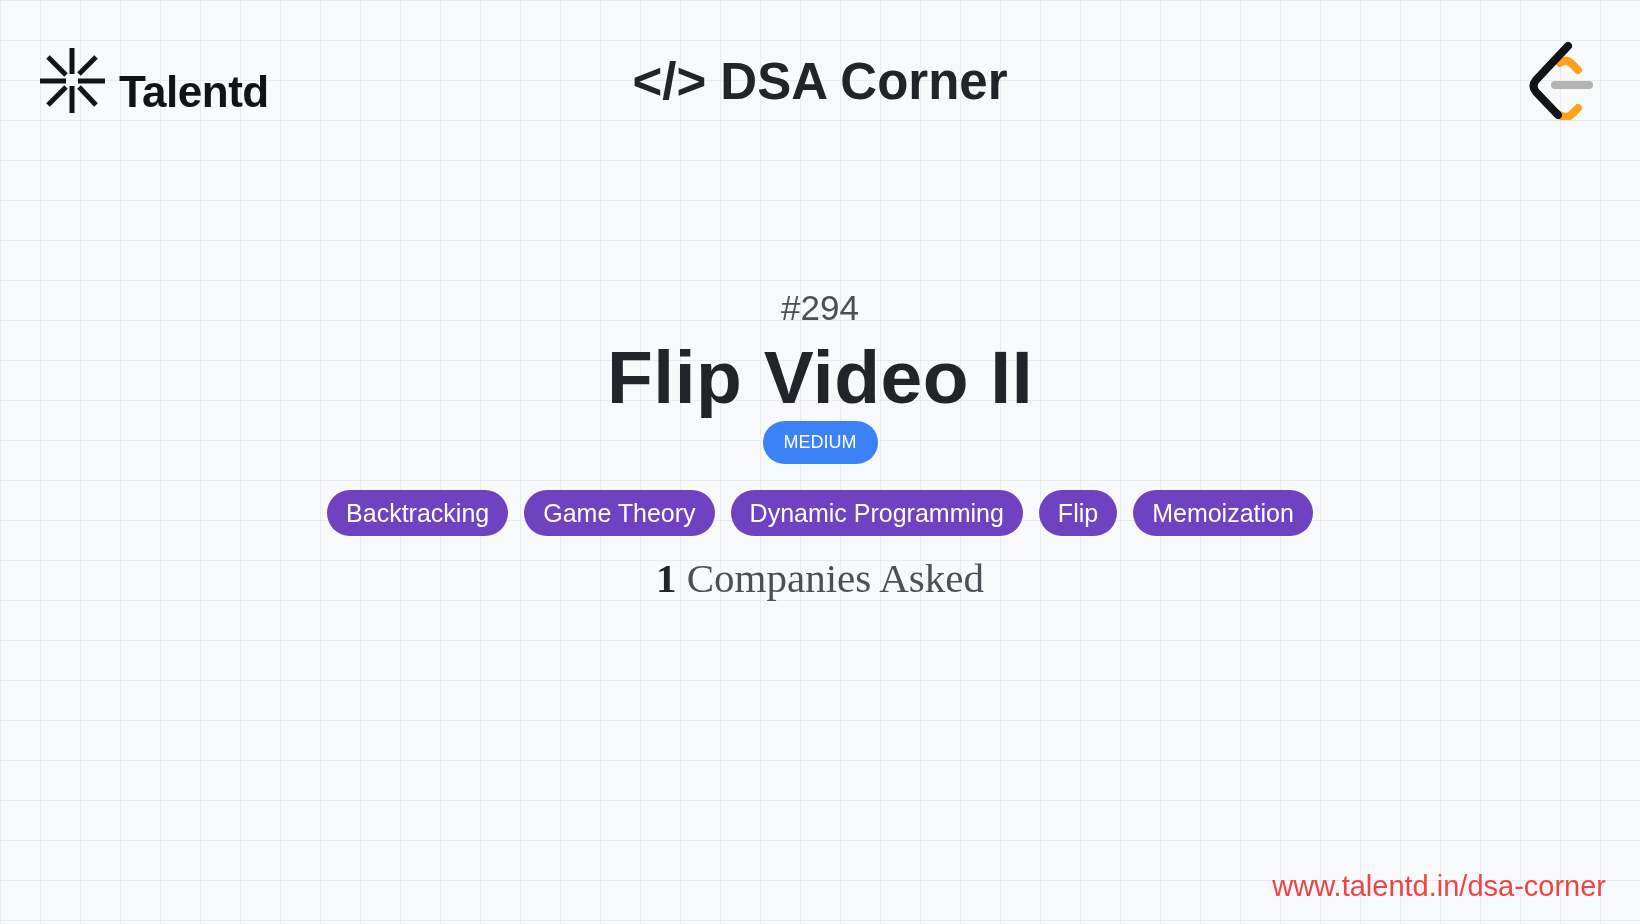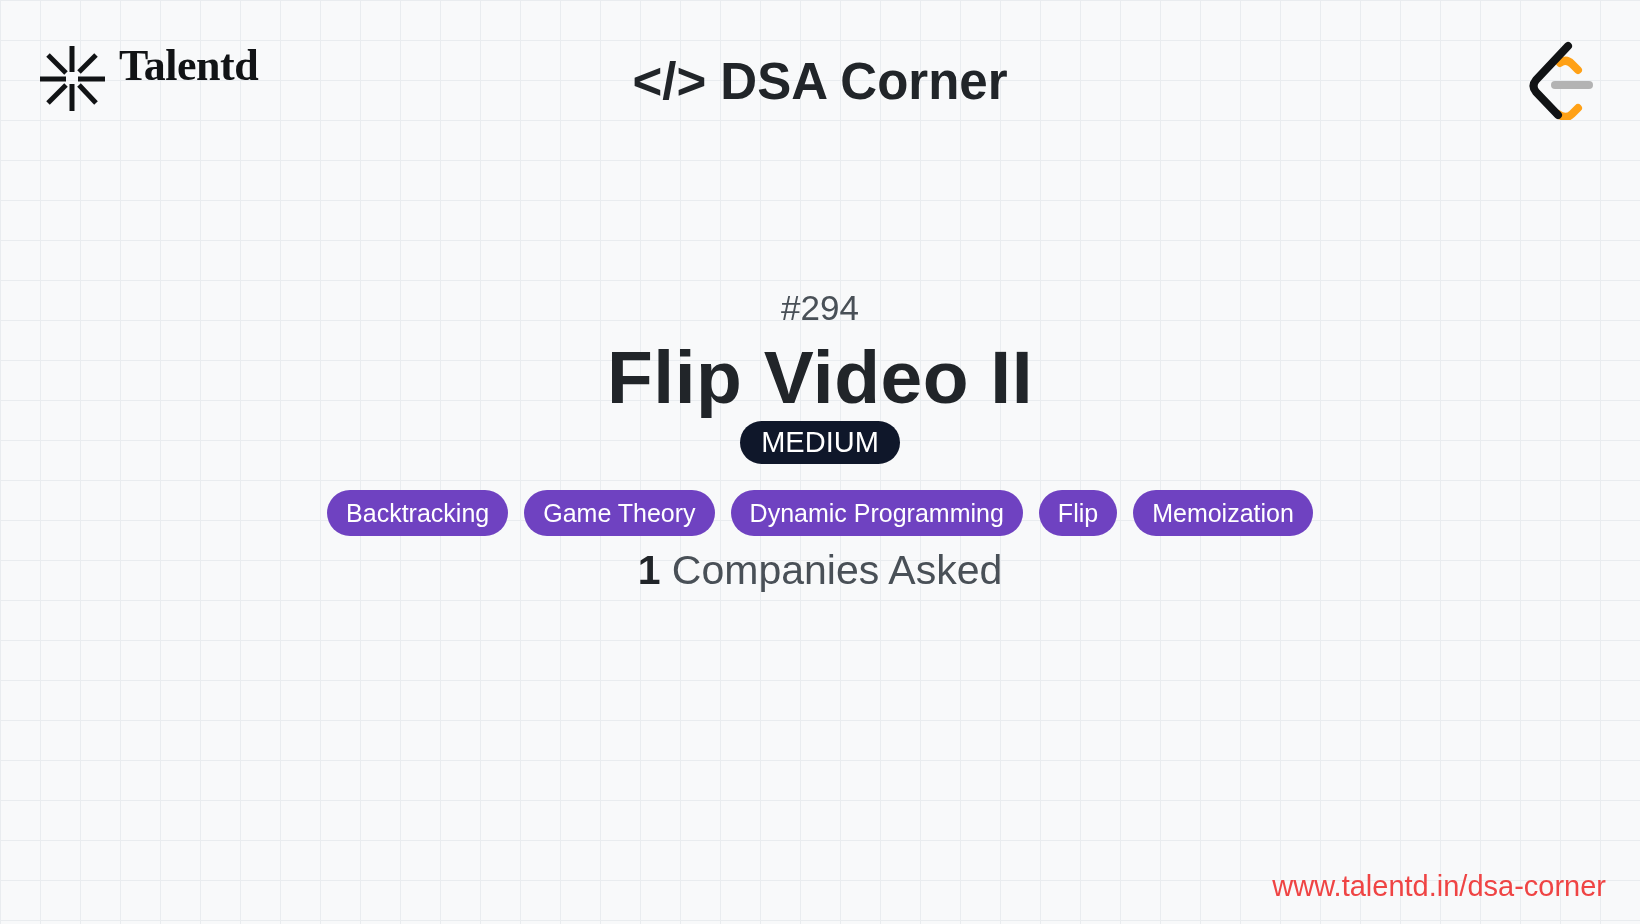--- a/index.html
+++ b/index.html
@@ -10,21 +10,21 @@
     background-image:
       linear-gradient(to right, #e9ecef 1px, transparent 1px),
       linear-gradient(to bottom, #e9ecef 1px, transparent 1px);
     background-size: 40px 40px;
     background-position: 0 0;
     font-family: "Liberation Sans", sans-serif;
     color: #212529;
   }
   .brand {
     position: absolute; left: 38px; top: 44px;
-    display: flex; align-items: flex-start; height: 70px; font-family: Liberation Serif, serif;
+    display: flex; align-items: flex-end; height: 70px;
   }
   .brand svg { width: 68px; height: 68px; display: block; }
   .brand-name {
     margin-left: 13px;
     font-size: 44px; font-weight: 700; color: #111315;
     letter-spacing: -0.5px; line-height: 1;
   }
   .header-title {
     position: absolute; left: 0; right: 0; top: 52px;
     text-align: center;
@@ -43,39 +43,39 @@
   }
   .problem-title {
     margin-top: 4px;
     font-size: 75px; font-weight: 700; color: #212529; line-height: 86px;
     letter-spacing: 0.5px;
   }
   .difficulty {
     margin-top: 1px;
     height: 43px; padding: 0 21px;
     border-radius: 22px;
-    background: #0f172a; color: #ffffff;
-    font-size: 29px; line-height: 43px;
+    background: #3b82f6; color: #ffffff;
+    font-size: 18px; line-height: 43px;
   }
   .tags {
     margin-top: 26px;
     display: flex; gap: 16px; justify-content: space-between;
   }
   .tag {
     height: 46px; padding: 0 19px;
     border-radius: 23px;
     background: #6f42c1; color: #ffffff;
     font-size: 25px; line-height: 46px; white-space: nowrap;
   }
   .stat {
     font-size: 41px; color: #495057; white-space: nowrap;
   }
   .stat b { color: #212529; font-weight: 700; }
   .stat-videos { margin-top: 30px; line-height: 52px; }
-  .stat-companies { margin-top: 8px; line-height: 52px; }
+  .stat-companies { margin-top: 16px; line-height: 52px; font-family: Liberation Serif, serif; }
   .footer-url {
     position: absolute; right: 34px; top: 868px;
     font-size: 29px; color: #ef4444; line-height: 36px;
   }
 </style>
 </head>
 <body>
 
 <div class="brand">
   <svg viewBox="0 0 68 68">

